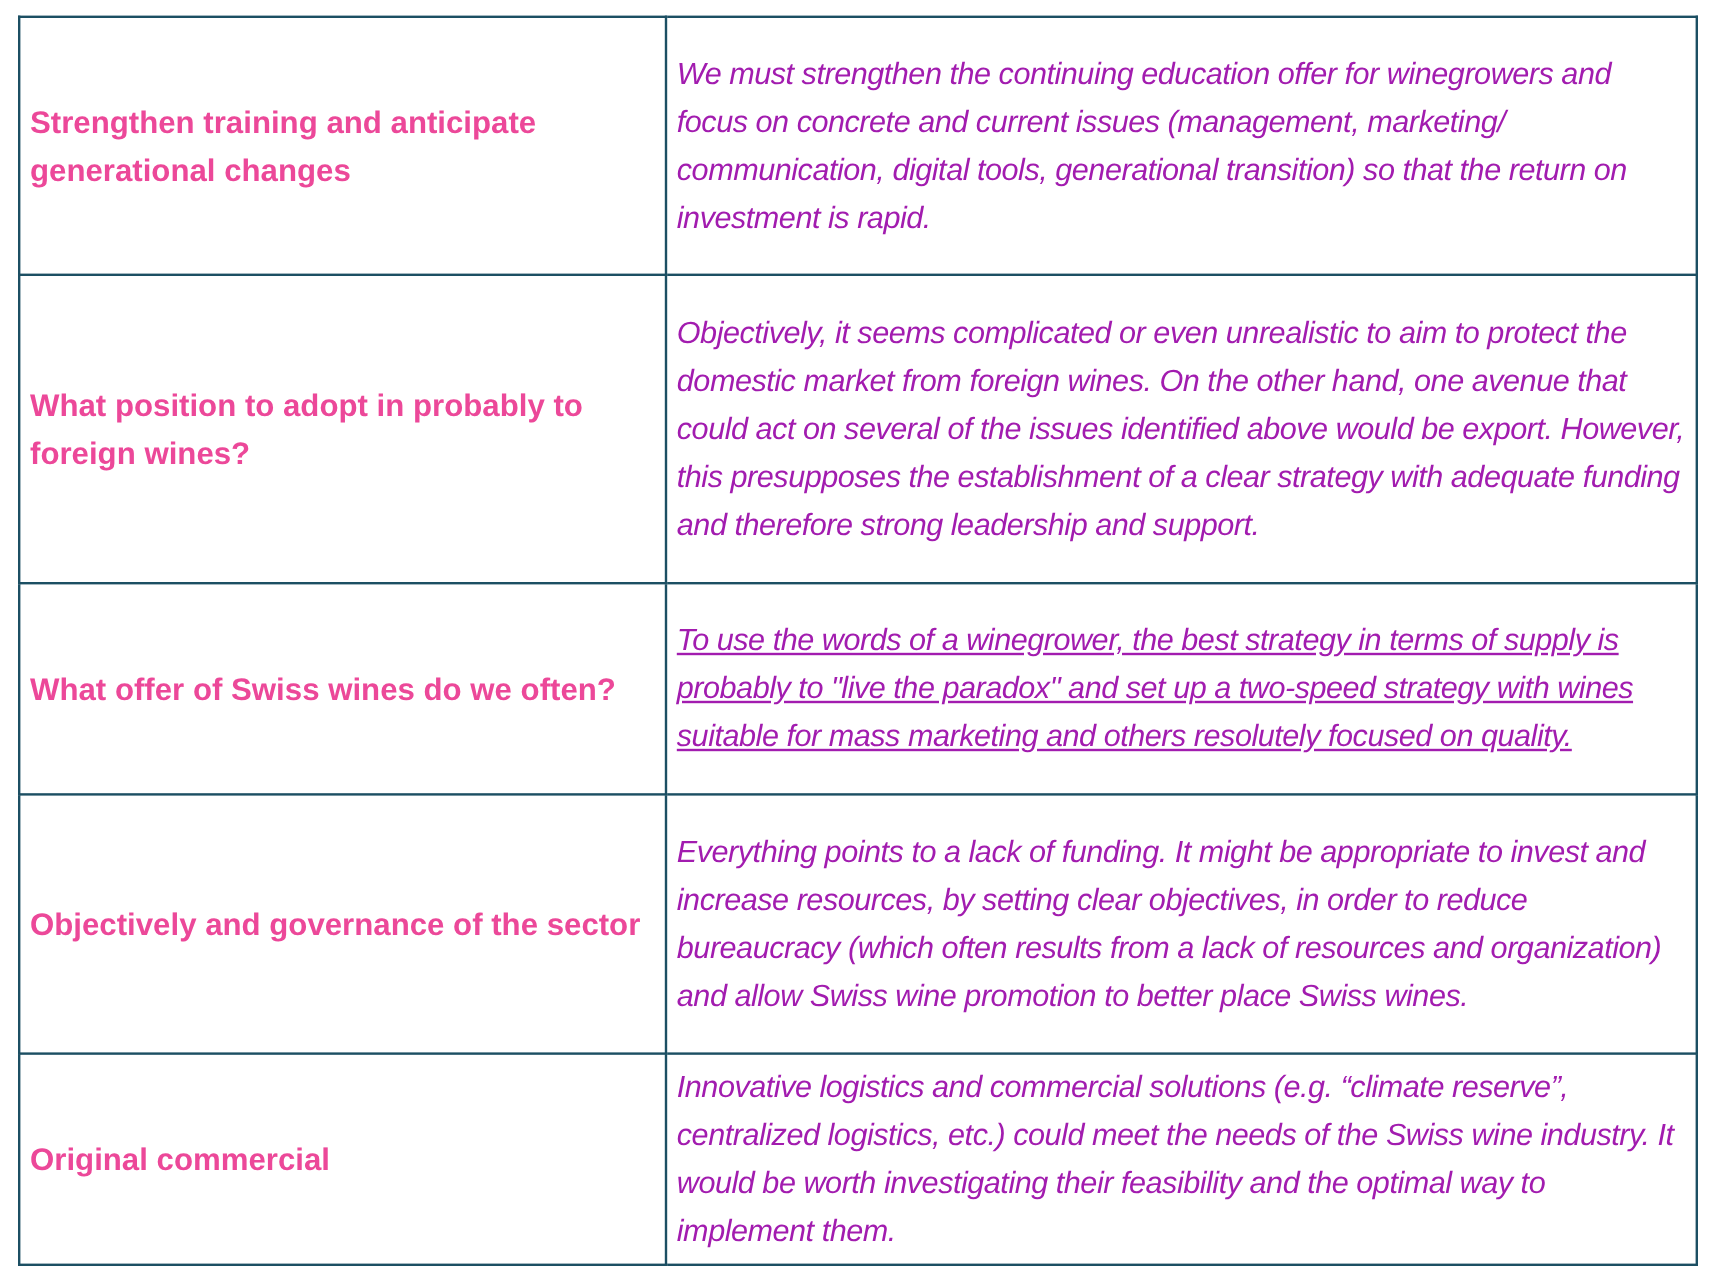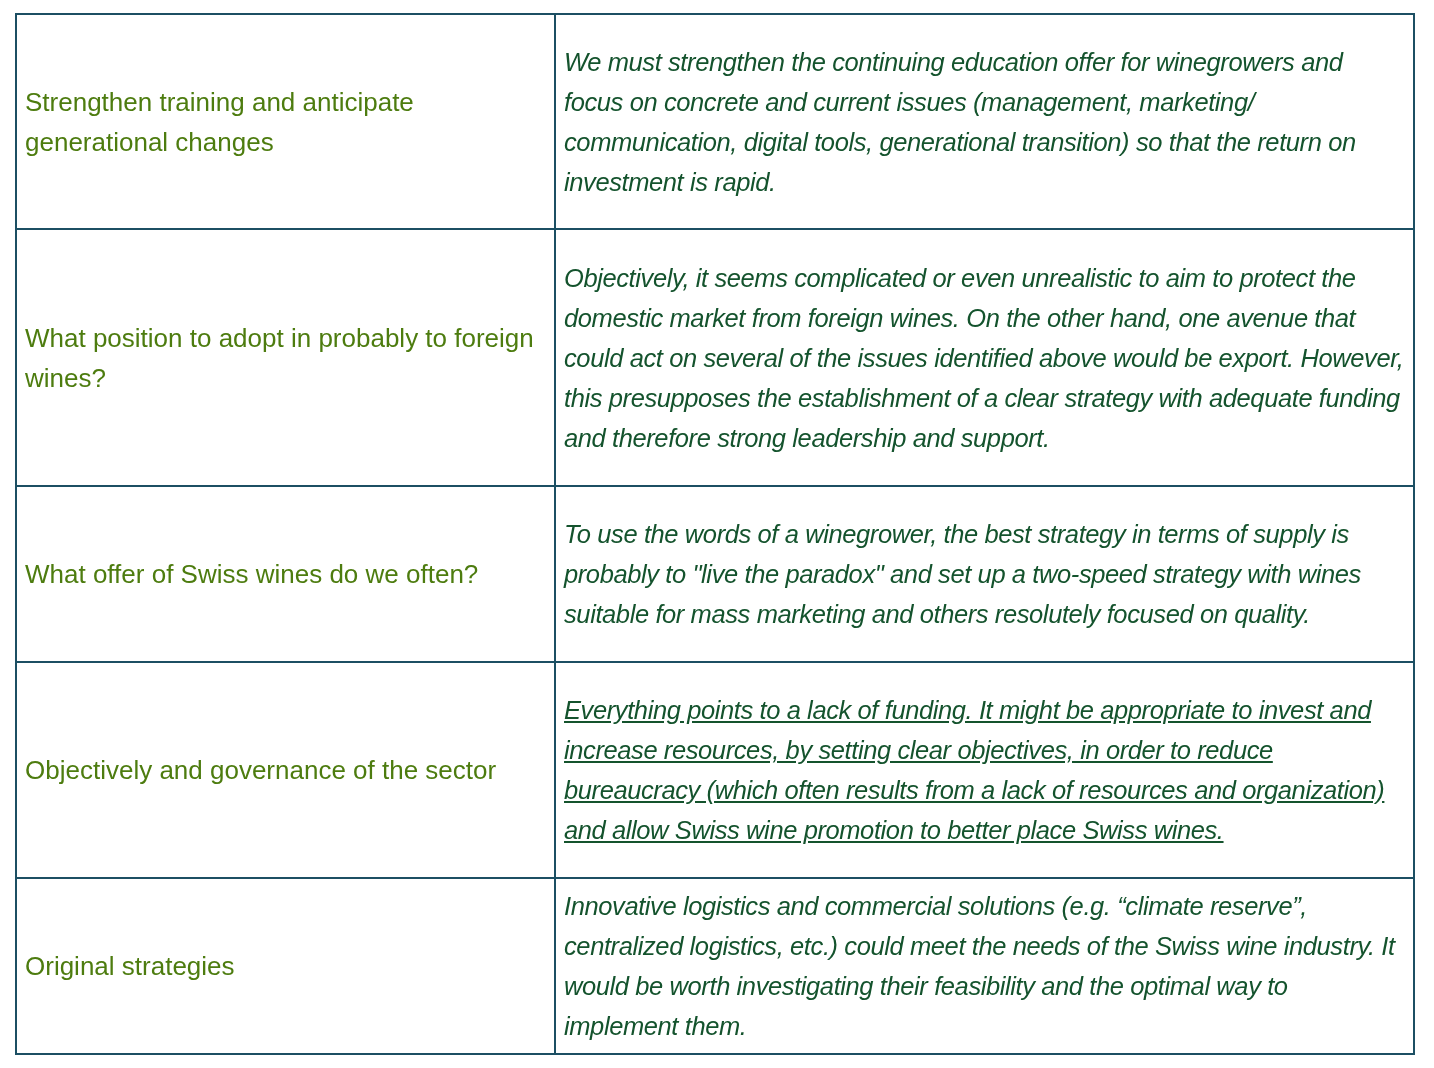--- a/index.html
+++ b/index.html
@@ -25,30 +25,30 @@
     }
     .strategy-table td {
       border: 2px solid #1c4f63;
       vertical-align: middle;
       padding: 0 8px;
       box-sizing: border-box;
     }
     .col-topic { width: 539px; }
     .col-desc { width: 859px; }
     .topic {
-      font-weight: normal;
+      font-weight: bold;
       font-size: 26px;
       line-height: 40px;
-      color: #4d7c0f;
+      color: #ec4899;
     }
     .desc {
       font-style: italic;
       font-size: 25.5px;
       line-height: 40px;
-      color: #14532d;
+      color: #a21caf;
       letter-spacing: -0.4px;
     }
     tr.r0 { height: 215px; }
     tr.r1 { height: 257px; }
     tr.r2 { height: 176px; }
     tr.r3 { height: 216px; }
     tr.r4 { height: 176px; }
   </style>
 </head>
 <body>
@@ -62,24 +62,24 @@
     <tr class="r0">
       <td class="topic" style="border-color: rgb(28, 79, 99);">Strengthen training and anticipate generational changes</td>
       <td class="desc" style="border-color: rgb(28, 79, 99);">We must strengthen the continuing education offer for winegrowers and focus on concrete and current issues (management, marketing/ communication, digital tools, generational transition) so that the return on investment is rapid.</td>
     </tr>
     <tr class="r1">
       <td class="topic" style="border-color: rgb(28, 79, 99);">What position to adopt in probably to foreign wines?</td>
       <td class="desc" style="border-color: rgb(28, 79, 99);">Objectively, it seems complicated or even unrealistic to aim to protect the domestic market from foreign wines. On the other hand, one avenue that could act on several of the issues identified above would be export. However, this presupposes the establishment of a clear strategy with adequate funding and therefore strong leadership and support.</td>
     </tr>
     <tr class="r2">
       <td class="topic" style="border-color: rgb(28, 79, 99);">What offer of Swiss wines do we often?</td>
-      <td class="desc" style="border-color: rgb(28, 79, 99);">To use the words of a winegrower, the best strategy in terms of supply is probably to "live the paradox" and set up a two-speed strategy with wines suitable for mass marketing and others resolutely focused on quality.</td>
+      <td class="desc" style="border-color: rgb(28, 79, 99); text-decoration: underline;">To use the words of a winegrower, the best strategy in terms of supply is probably to "live the paradox" and set up a two-speed strategy with wines suitable for mass marketing and others resolutely focused on quality.</td>
     </tr>
     <tr class="r3">
       <td class="topic" style="border-color: rgb(28, 79, 99);">Objectively and governance of the sector</td>
-      <td class="desc" style="border-color: rgb(28, 79, 99); text-decoration: underline;">Everything points to a lack of funding. It might be appropriate to invest and increase resources, by setting clear objectives, in order to reduce bureaucracy (which often results from a lack of resources and organization) and allow Swiss wine promotion to better place Swiss wines.</td>
+      <td class="desc" style="border-color: rgb(28, 79, 99);">Everything points to a lack of funding. It might be appropriate to invest and increase resources, by setting clear objectives, in order to reduce bureaucracy (which often results from a lack of resources and organization) and allow Swiss wine promotion to better place Swiss wines.</td>
     </tr>
     <tr class="r4">
-      <td class="topic" style="border-color: rgb(28, 79, 99);">Original strategies</td>
+      <td class="topic" style="border-color: rgb(28, 79, 99);">Original commercial</td>
       <td class="desc" style="border-color: rgb(28, 79, 99);">Innovative logistics and commercial solutions (e.g. “climate reserve”, centralized logistics, etc.) could meet the needs of the Swiss wine industry. It would be worth investigating their feasibility and the optimal way to implement them.</td>
     </tr>
   </tbody>
 </table>
 
 </body></html>

